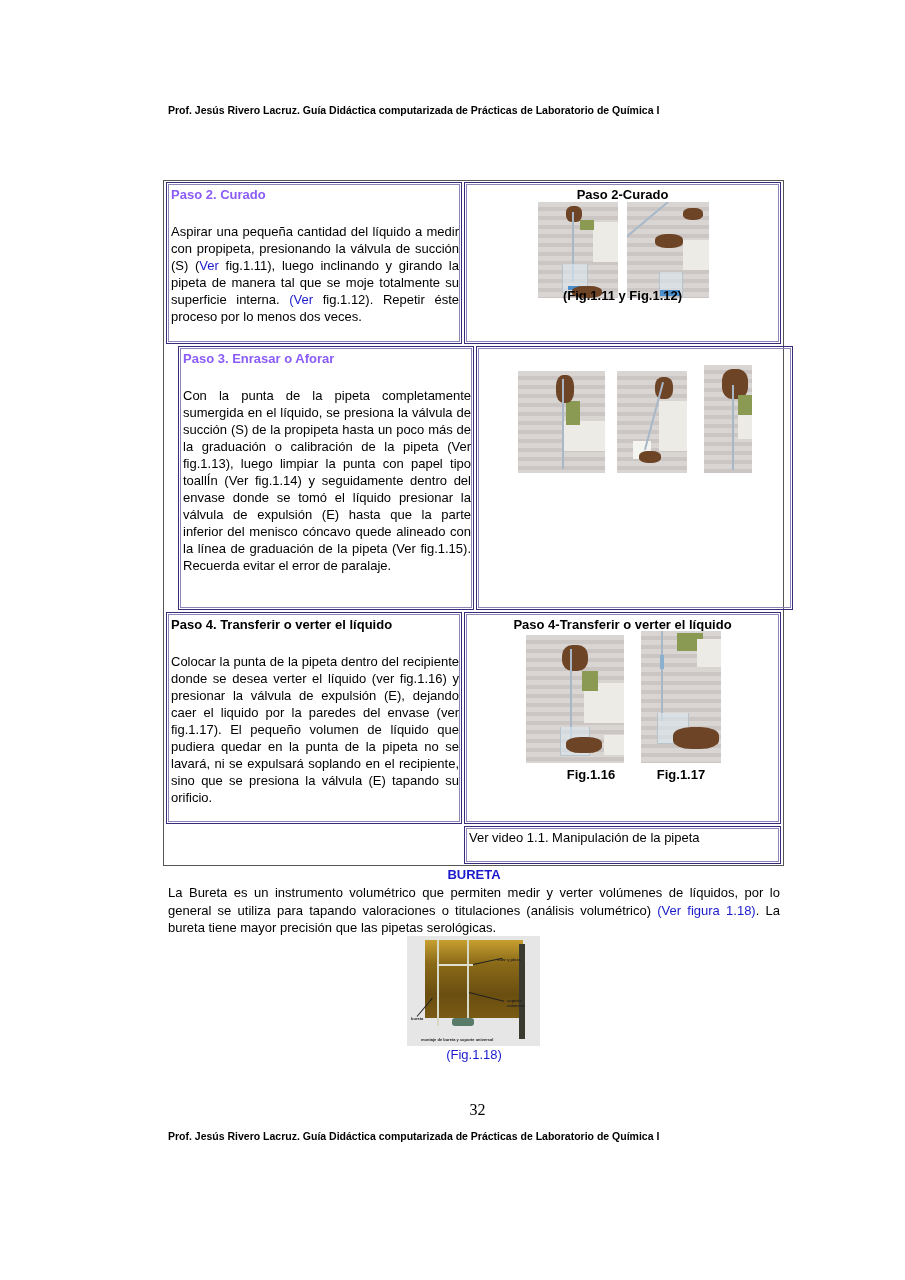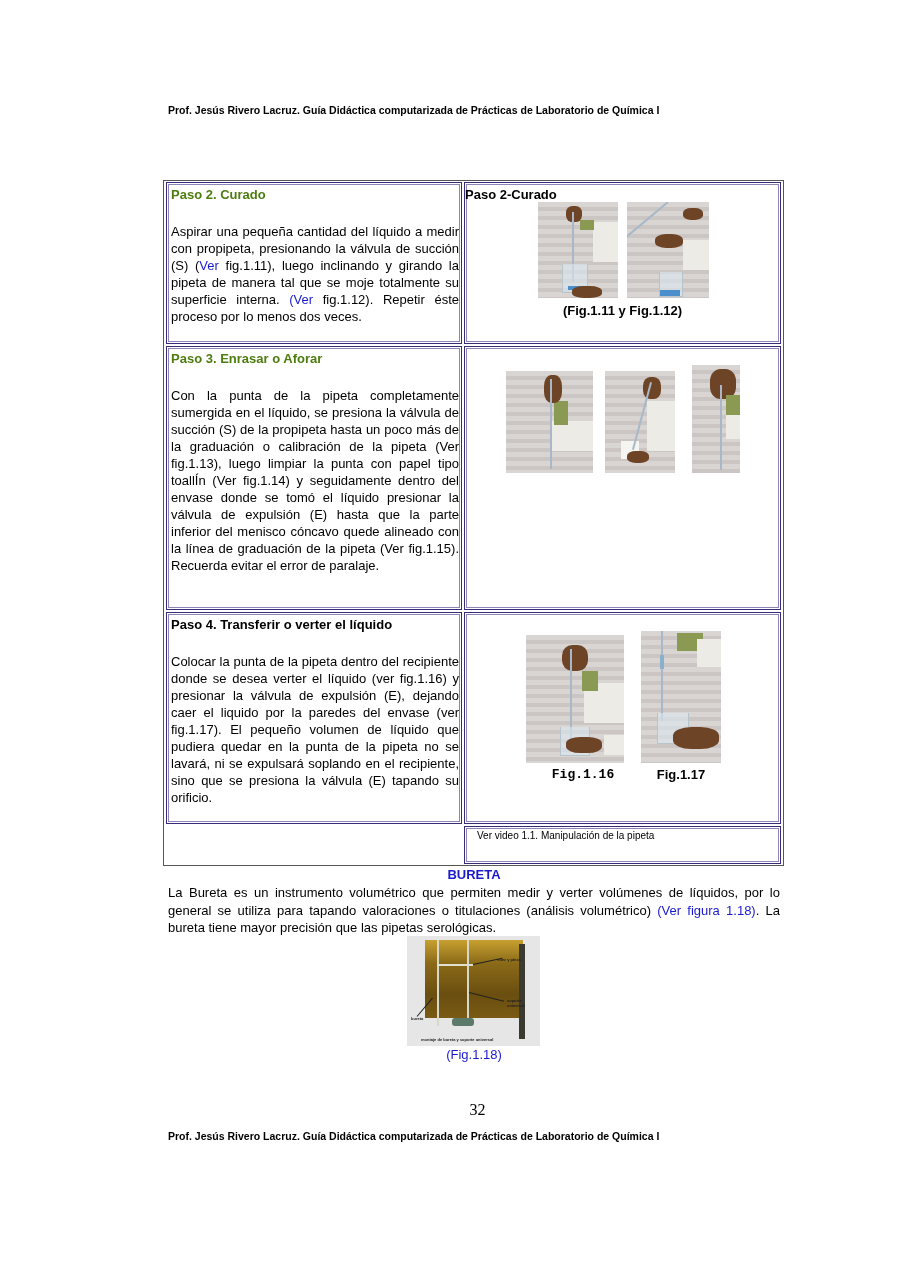--- a/index.html
+++ b/index.html
@@ -25,52 +25,52 @@
     .steps-inner { position: relative; width: 100%; height: 100%; }
     .cell {
       position: absolute; box-sizing: border-box;
       border: 1px solid #3a2a7a;
       outline: 1px solid #8c86b8; outline-offset: -3px;
     }
     .cell.left { left: 1px; width: 296px; }
     .cell.right { left: 299px; width: 317px; }
 
     .row1 { top: 0px; height: 162px; }
-    .row2 { top: 164px; height: 264px; }
+    .row2 { top: 164px; height: 264px; margin-left: 12px; }
     .row3 { top: 430px; height: 212px; }
     .row4 { top: 644px; height: 38px; }
 
     .step-title { position: absolute; left: 4px; top: 4px; font-size: 13px; font-weight: bold; }
-    .step-title.blue { color: #4d7c0f; }
+    .step-title.blue { color: #8b5cf6; }
     .step-body {
       position: absolute; left: 4px; right: 2px; font-size: 13px; line-height: 17px;
       text-align: justify; text-align-last: left;
     }
     .link-blue { color: #1a1acc; }
 
-    .fig-title { position: absolute; left: 0; right: 0; top: 4px; text-align: left; font-size: 13px; font-weight: bold; }
+    .fig-title { position: absolute; left: 0; right: 0; top: 4px; text-align: center; font-size: 13px; font-weight: bold; }
     .fig-caption { position: absolute; text-align: center; font-size: 13px; font-weight: bold; }
 
     .photo {
       position: absolute; overflow: hidden;
       background: repeating-linear-gradient(180deg, #d9d5d3 0px, #d9d5d3 5px, #cbc6c4 5px, #cbc6c4 9px);
     }
     .photo .coat { position: absolute; background: #ecebe6; }
     .photo .sleeve { position: absolute; background: #8a9a52; }
     .photo .hand { position: absolute; background: #6e4426; border-radius: 40%; }
     .photo .pipette { position: absolute; width: 2px; background: #a8b8c8; }
     .photo .beaker { position: absolute; border: 1px solid #b8c4cc; border-top: none; background: rgba(220,232,240,0.6); }
     .photo .liquid { position: absolute; background: #4a8fcc; }
 
     .video-link {
       position: absolute; left: 4px; top: 3px; right: 2px; font-size: 13px; line-height: 17px;
     }
     .video-link .lk1 { color: #1a1acc; text-decoration: underline; }
     .video-link .lk2 { color: #000; text-decoration: underline; }
-    .video-text { position: absolute; left: 4px; top: 3px; font-size: 10px; margin-left: 8px; }
+    .video-text { position: absolute; left: 4px; top: 3px; font-size: 13px; }
 
     .section-title {
       position: absolute; top: 867px; left: 0; width: 948px; text-align: center;
       font-size: 13px; font-weight: bold; color: #1a1acc;
     }
     .section-body {
       position: absolute; top: 884px; left: 168px; width: 612px;
       font-size: 13px; line-height: 17.5px; text-align: justify; text-align-last: left;
     }
 
@@ -112,21 +112,21 @@
         <div class="hand" style="left:34px; top:84px; width:30px; height:12px;"></div>
       </div>
       <div class="photo" style="left:162px; top:19px; width:82px; height:96px;">
         <div class="coat" style="left:56px; top:38px; width:26px; height:30px;"></div>
         <div class="hand" style="left:28px; top:32px; width:28px; height:14px;"></div>
         <div class="hand" style="left:56px; top:6px; width:20px; height:12px;"></div>
         <div class="pipette" style="left:40px; top:0px; height:60px; transform: rotate(50deg); transform-origin: top;"></div>
         <div class="beaker" style="left:32px; top:70px; width:22px; height:24px;"></div>
         <div class="liquid" style="left:33px; top:88px; width:20px; height:6px;"></div>
       </div>
-      <div class="fig-caption" style="left:0; right:0; top:120px;">(Fig.1.11 y Fig.1.12)</div>
+      <div class="fig-caption" style="left:0; right:0; top:105px;">(Fig.1.11 y Fig.1.12)</div>
     </div>
 
     <div class="cell left row2">
       <div class="step-title blue">Paso 3. Enrasar o Aforar</div>
       <div class="step-body" style="top:40px;">Con la punta de la  pipeta completamente sumergida en el líquido, se presiona la válvula de succión (S) de la propipeta hasta un poco más de la graduación o calibración de la pipeta (Ver fig.1.13), luego limpiar la punta con papel tipo toallÍn (Ver fig.1.14) y seguidamente  dentro del envase donde se tomó el líquido presionar la válvula de expulsión (E) hasta  que la parte inferior del menisco cóncavo quede alineado con la línea de graduación de la pipeta (Ver fig.1.15).  Recuerda  evitar  el  error  de paralaje.</div>
     </div>
     <div class="cell right row2">
       <div class="photo" style="left:41px; top:24px; width:87px; height:102px;">
         <div class="coat" style="left:45px; top:50px; width:42px; height:30px;"></div>
         <div class="sleeve" style="left:48px; top:30px; width:14px; height:24px;"></div>
@@ -146,38 +146,39 @@
         <div class="coat" style="left:34px; top:50px; width:14px; height:24px;"></div>
         <div class="pipette" style="left:28px; top:20px; height:85px;"></div>
       </div>
     </div>
 
     <div class="cell left row3">
       <div class="step-title">Paso 4. Transferir o verter el líquido</div>
       <div class="step-body" style="top:40px;">Colocar la punta de la pipeta dentro del recipiente donde se desea  verter el líquido (ver fig.1.16) y presionar la válvula de expulsión (E), dejando caer el liquido por la paredes del envase (ver fig.1.17). El pequeño volumen de líquido que pudiera quedar en la punta de la pipeta no se lavará, ni se expulsará soplando en el recipiente, sino que se presiona la válvula (E) tapando su orificio.</div>
     </div>
     <div class="cell right row3">
+      <div class="fig-title">Paso 4-Transferir o verter el líquido</div>
       <div class="photo" style="left:61px; top:22px; width:98px; height:128px;">
         <div class="coat" style="left:58px; top:48px; width:40px; height:40px;"></div>
         <div class="sleeve" style="left:56px; top:36px; width:16px; height:20px;"></div>
         <div class="hand" style="left:36px; top:10px; width:26px; height:26px;"></div>
         <div class="pipette" style="left:44px; top:14px; height:92px;"></div>
         <div class="beaker" style="left:34px; top:92px; width:28px; height:28px;"></div>
         <div class="hand" style="left:40px; top:102px; width:36px; height:16px;"></div>
         <div class="coat" style="left:78px; top:100px; width:20px; height:20px;"></div>
       </div>
       <div class="photo" style="left:176px; top:18px; width:80px; height:132px;">
         <div class="sleeve" style="left:36px; top:2px; width:26px; height:18px;"></div>
         <div class="coat" style="left:56px; top:8px; width:24px; height:28px;"></div>
         <div class="pipette" style="left:20px; top:0px; height:90px;"></div>
         <div class="liquid" style="left:19px; top:24px; width:4px; height:14px; background:#8ab0d0;"></div>
         <div class="beaker" style="left:16px; top:82px; width:30px; height:30px;"></div>
         <div class="hand" style="left:32px; top:96px; width:46px; height:22px;"></div>
       </div>
-      <div class="fig-caption" style="left:78px; width:80px; top:154px;font-family:Liberation Mono, monospace;">Fig.1.16</div>
+      <div class="fig-caption" style="left:86px; width:80px; top:154px;">Fig.1.16</div>
       <div class="fig-caption" style="left:176px; width:80px; top:154px;">Fig.1.17</div>
     </div>
 
     <div class="cell right row4">
       <div class="video-text">Ver video 1.1. Manipulación de la pipeta</div>
     </div>
 
   </div>
 </div>
 

